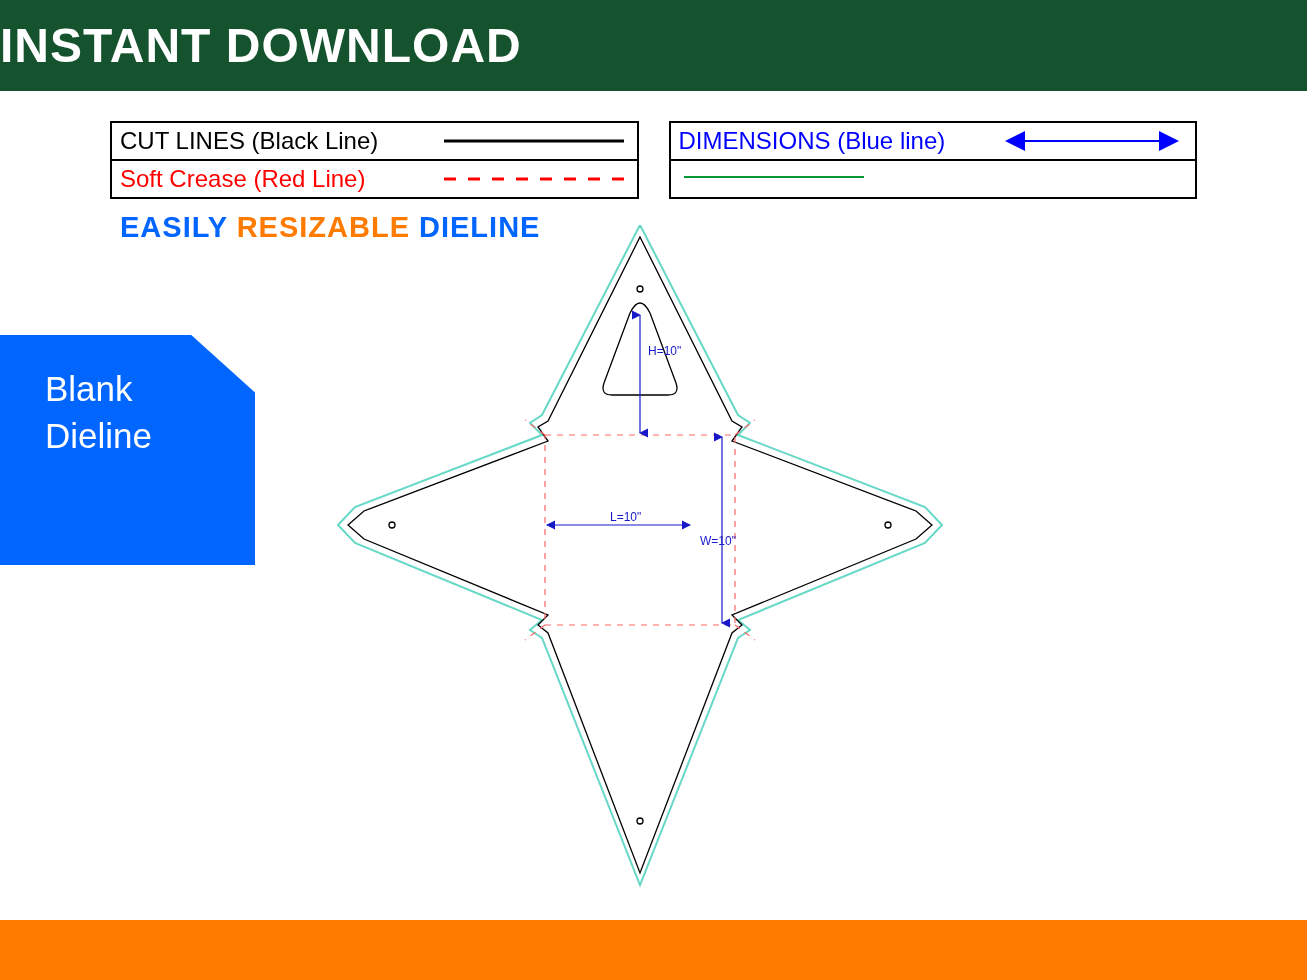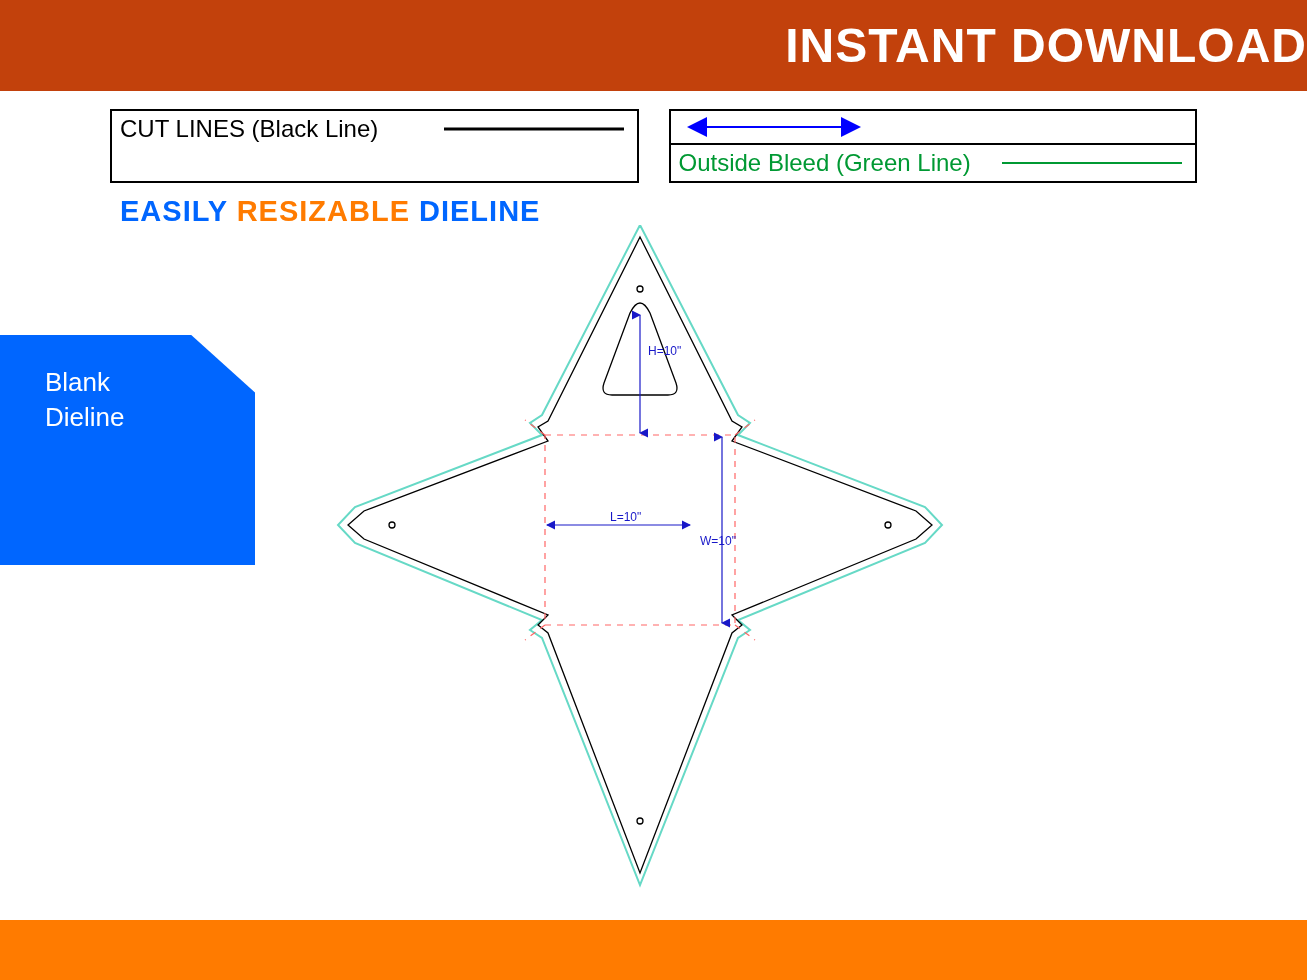--- a/index.html
+++ b/index.html
@@ -1,66 +1,74 @@
 <!DOCTYPE html>
 <html><head>
 <meta charset="utf-8">
 <style>
   html,body{margin:0;padding:0;width:1307px;height:980px;background:#fff;font-family:Arial,Helvetica,sans-serif;overflow:hidden}
-  .top-banner{background:#c2410c;color:#fff;text-align:right;font-size:48px;font-weight:700;letter-spacing:1px;padding:18px 0}
+  .top-banner{background:#14532d;color:#fff;text-align:left;font-size:48px;font-weight:700;letter-spacing:1px;padding:18px 0}
   .bottom-banner{position:absolute;bottom:0;left:0;right:0;height:60px;background:#ff7b00}
-  .legend-wrap{display:flex;gap:30px;margin:18px 110px 5px 110px}
+  .legend-wrap{display:flex;gap:30px;margin:30px 110px 5px 110px}
   .legend-col{flex:1;border:2px solid #000}
   .legend-row{display:flex;align-items:center;padding:4px 8px;font-size:24px}
   .legend-row + .legend-row{border-top:2px solid #000}
   .legend-row .txt{flex:1}
   .legend-row .sample{width:190px;height:24px;display:flex;align-items:center;justify-content:center}
   .tagline{margin:12px 0 0 120px;font-size:29px;font-weight:700;letter-spacing:1px}
   .tagline .w1{color:#0066ff}.tagline .w2{color:#ff7b00}.tagline .w3{color:#0066ff}
   .badge-poly{width:255px;height:230px;background:#0066ff;clip-path:polygon(0 0,75% 0,100% 25%,100% 100%,0 100%)}
-  .badge-inner{position:absolute;left:45px;top:365px;color:#fff;font-size:26px;line-height:1.35}
+  .badge-inner{position:absolute;left:45px;top:365px;color:#fff;font-size:35px;line-height:1.35}
   .dieline-wrap{position:absolute;left:320px;top:225px}
   .dim-label{fill:#1818c8;font-size:12px;font-family:Arial}
 </style>
 </head>
 <body>
 
 <div class="top-banner">
   <span>INSTANT DOWNLOAD</span>
 </div>
 
 <div class="legend-wrap">
   <div class="legend-col">
     <div class="legend-row">
       <span class="txt" style="color:#000">CUT LINES (Black Line)</span>
       <span class="sample">
         <svg width="190" height="20">
             <line x1="5" y1="10" x2="185" y2="10" stroke="#000" stroke-width="3"></line>
           </svg>
       </span>
     </div>
+    <div class="legend-row">
+      <span class="txt" style="color:#ff0000">Soft Crease (Red Line)</span>
+      <span class="sample">
+        <svg width="190" height="20">
+            <line x1="5" y1="10" x2="185" y2="10" stroke="#ff0000" stroke-width="3" stroke-dasharray="12 12"></line>
+          </svg>
+      </span>
+    </div>
   </div>
   <div class="legend-col">
     <div class="legend-row">
+      <span class="txt" style="color:#0000ff">DIMENSIONS (Blue line)</span>
       <span class="sample">
         <svg width="190" height="20">
           <defs>
             <marker id="la" markerWidth="10" markerHeight="10" refX="2" refY="5" orient="auto">
                 <path d="M10,0 L0,5 L10,10 z" fill="#0000ff"></path>
               </marker>
             <marker id="ra" markerWidth="10" markerHeight="10" refX="8" refY="5" orient="auto">
                 <path d="M0,0 L10,5 L0,10 z" fill="#0000ff"></path>
               </marker>
           </defs>
           <line x1="12" y1="10" x2="178" y2="10" stroke="#0000ff" stroke-width="2" marker-start="url(#la)" marker-end="url(#ra)"></line>
         </svg>
       </span>
     </div>
     <div class="legend-row">
-      <span class="txt" style="color:#009933">Outside Bleed (Green Line)</span>
       <span class="sample">
         <svg width="190" height="20">
             <line x1="5" y1="10" x2="185" y2="10" stroke="#009933" stroke-width="2"></line>
           </svg>
       </span>
     </div>
   </div>
 </div>
 
 <div class="tagline">

